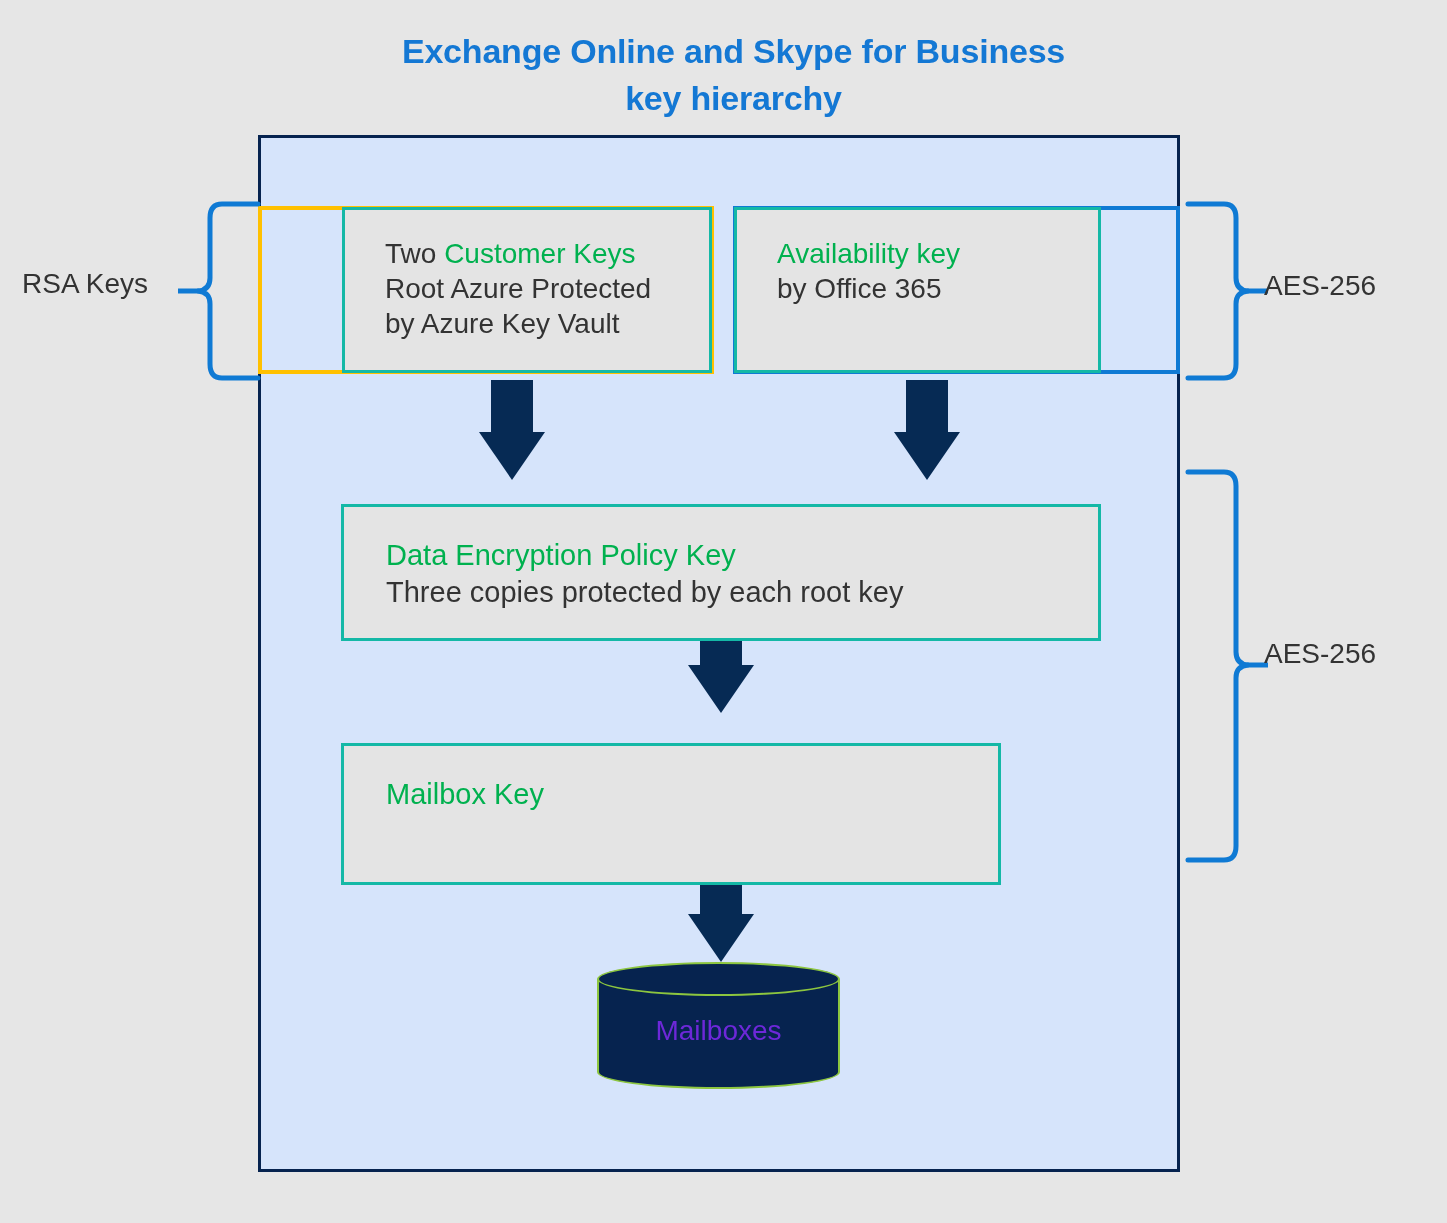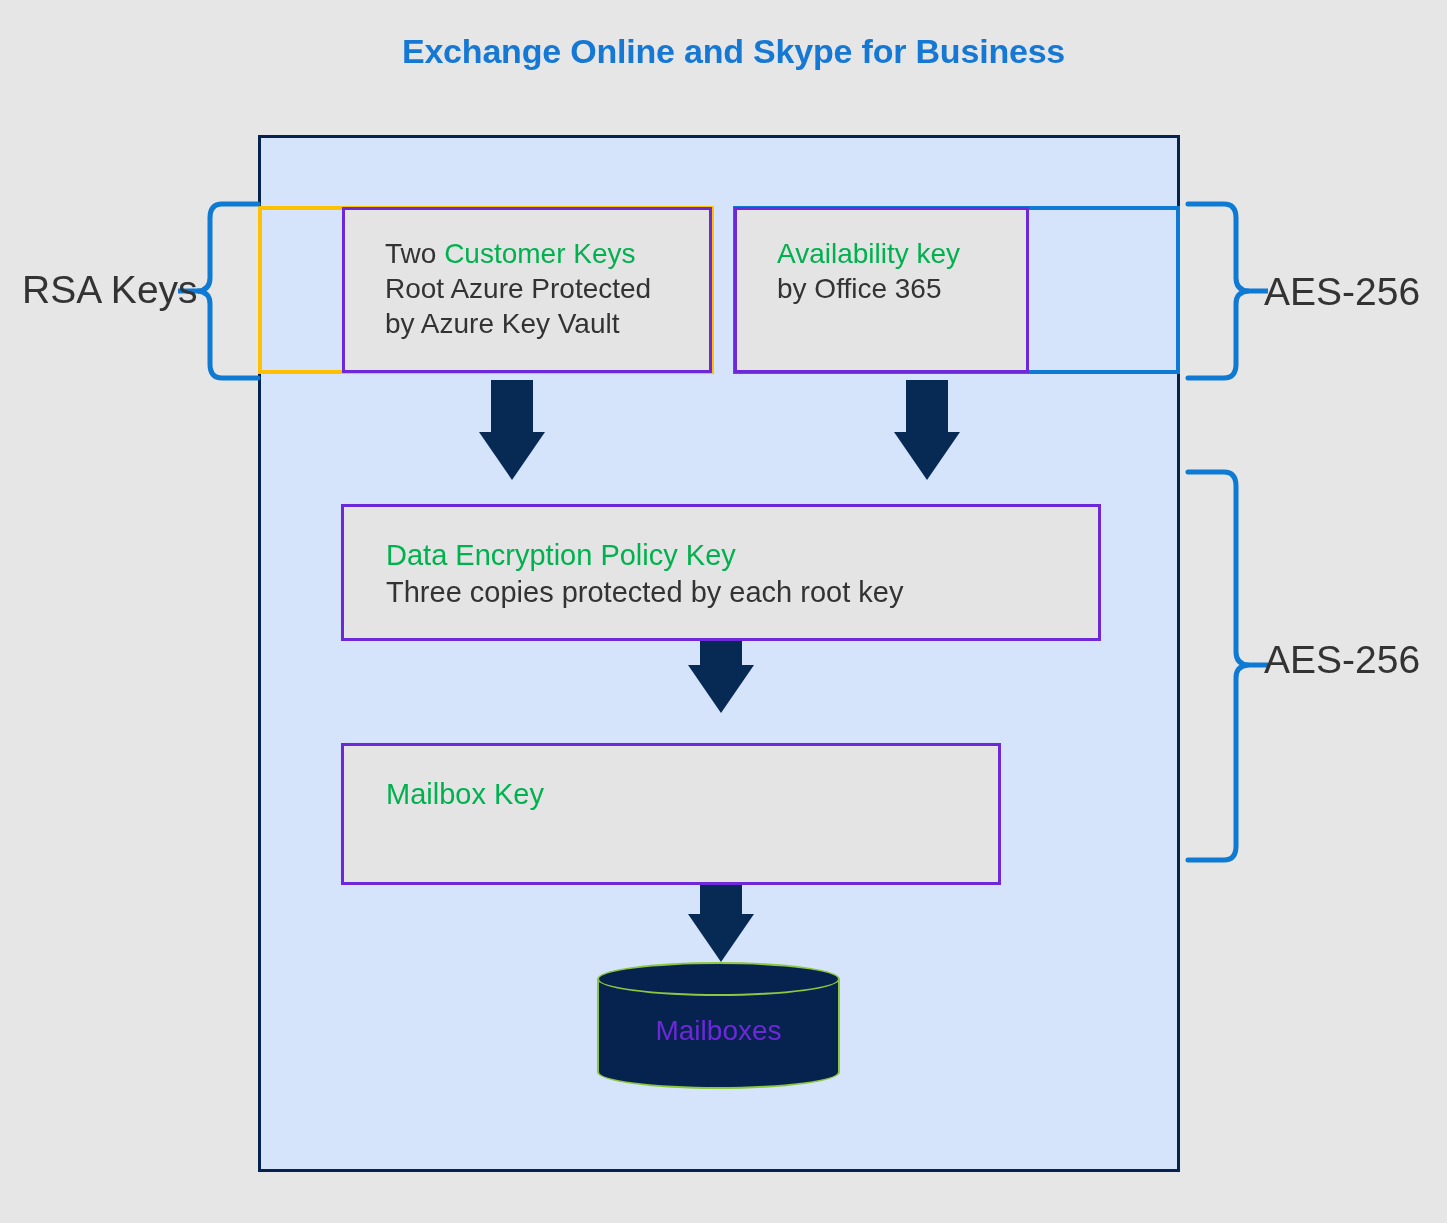--- a/index.html
+++ b/index.html
@@ -70,25 +70,25 @@
     width: 447px;
     height: 168px;
     border: 4px solid #0f7ad4;
   }
 
   
   .gbox {
     position: absolute;
     box-sizing: border-box;
     background: #e4e4e4;
-    border: 3px solid #6d28d9;
+    border: 3px solid #14b8a6;
     padding: 26px 0 0 40px;
   }
   .gbox-customer { left: 342px; top: 207px;  width: 370px; height: 166px; }
-  .gbox-avail    { left: 734px; top: 207px;  width: 295px; height: 166px; }
+  .gbox-avail    { left: 734px; top: 207px;  width: 367px; height: 166px; }
   .gbox-dep      { left: 341px; top: 475px;  width: 760px; height: 137px; }
   .gbox-mailbox  { left: 341px; top: 714px;  width: 660px; height: 142px; }
 
   .gbox .line {
     display: block;
     font-size: 28px;
     line-height: 35px;
     color: #333333;
     white-space: nowrap;
   }
@@ -121,21 +121,21 @@
     border-right: 33px solid transparent;
     border-top: 48px solid #062A54;
   }
 
   
   .brace { position: absolute; }
 
   
   .side-label {
     position: absolute;
-    font-size: 39px;
+    font-size: 28px;
     color: #333333;
     white-space: nowrap;
   }
   .label-rsa    { left: 22px;   top: 268px; }
   .label-aes-1  { left: 1264px; top: 270px; }
   .label-aes-2  { left: 1264px; top: 638px; }
 
   
   .cylinder {
     position: absolute;
@@ -189,20 +189,21 @@
     z-index: 5;
   }
 </style>
 </head>
 <body>
 
 <div id="diagram">
 
   <div class="title">
     <span class="ln">Exchange Online and Skype for Business</span>
+    <span class="ln">key hierarchy</span>
   </div>
 
   <div class="outer-panel"></div>
 
   <div class="arrow" style="left:512px; top:380px;">
     <div class="shaft" style="width:42px; height:52px;"></div>
     <div class="head" style="top:52px;"></div>
   </div>
 
   <div class="arrow" style="left:927px; top:380px;">

